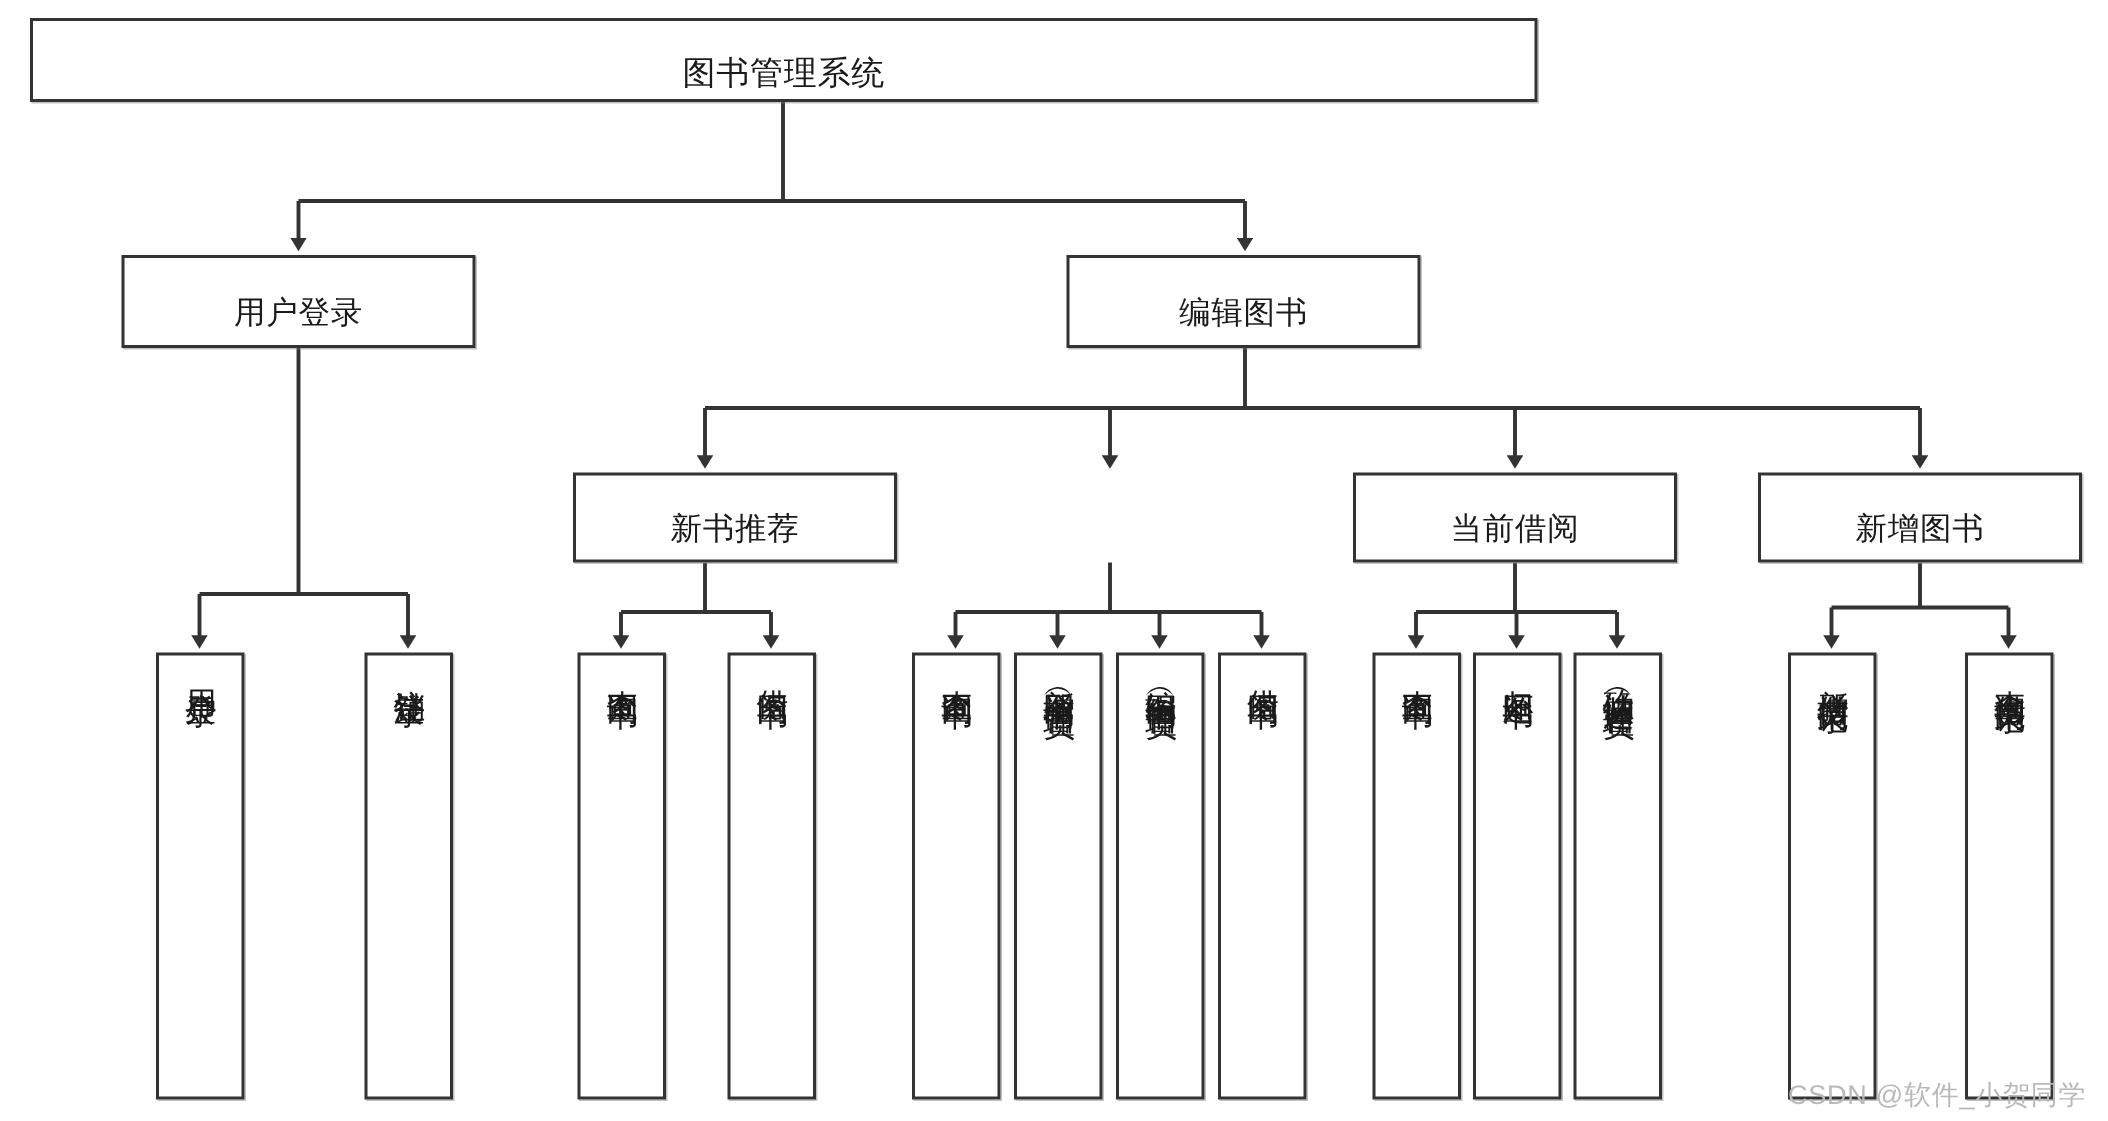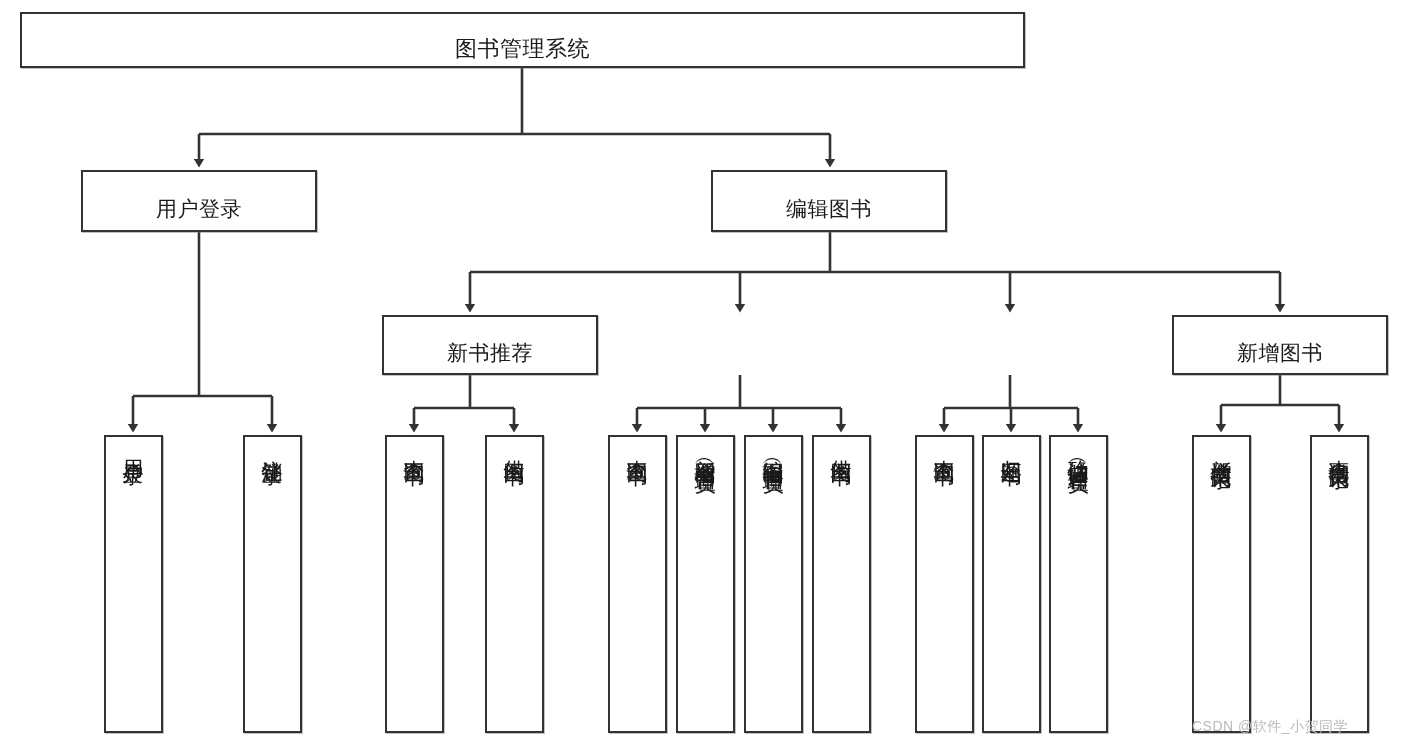--- a/index.html
+++ b/index.html
@@ -61,21 +61,21 @@
     writing-mode: vertical-rl;
     text-orientation: upright;
     font-size: 21px;
     line-height: 1;
     letter-spacing: 2px;
     white-space: nowrap;
     margin: 0 auto;
   }
   .watermark {
     position: absolute;
-    font-size: 14px;
+    font-size: 18px;
     color: #b9b9b9;
     white-space: nowrap;
     letter-spacing: 0.5px;
   }
 </style>
 </head>
 <body>
 
 <div id="canvas">
 
@@ -136,20 +136,23 @@
   <div class="node h" style="left:81px;top:170px;width:236px;height:62px;">
     <span class="label">用户登录</span>
   </div>
   <div class="node h" style="left:711px;top:170px;width:236px;height:62px;">
     <span class="label">编辑图书</span>
   </div>
 
   <div class="node h" style="left:382px;top:315px;width:216px;height:60px;">
     <span class="label">新书推荐</span>
   </div>
+  <div class="node h" style="left:902px;top:315px;width:216px;height:60px;">
+    <span class="label">当前借阅</span>
+  </div>
   <div class="node h" style="left:1172px;top:315px;width:216px;height:60px;">
     <span class="label">新增图书</span>
   </div>
 
   <div class="node v" style="left:104px;top:435px;width:59px;height:298px;">
     <span class="label">用户登录</span>
   </div>
   <div class="node v" style="left:243px;top:435px;width:59px;height:298px;">
     <span class="label">注销登录</span>
   </div>

